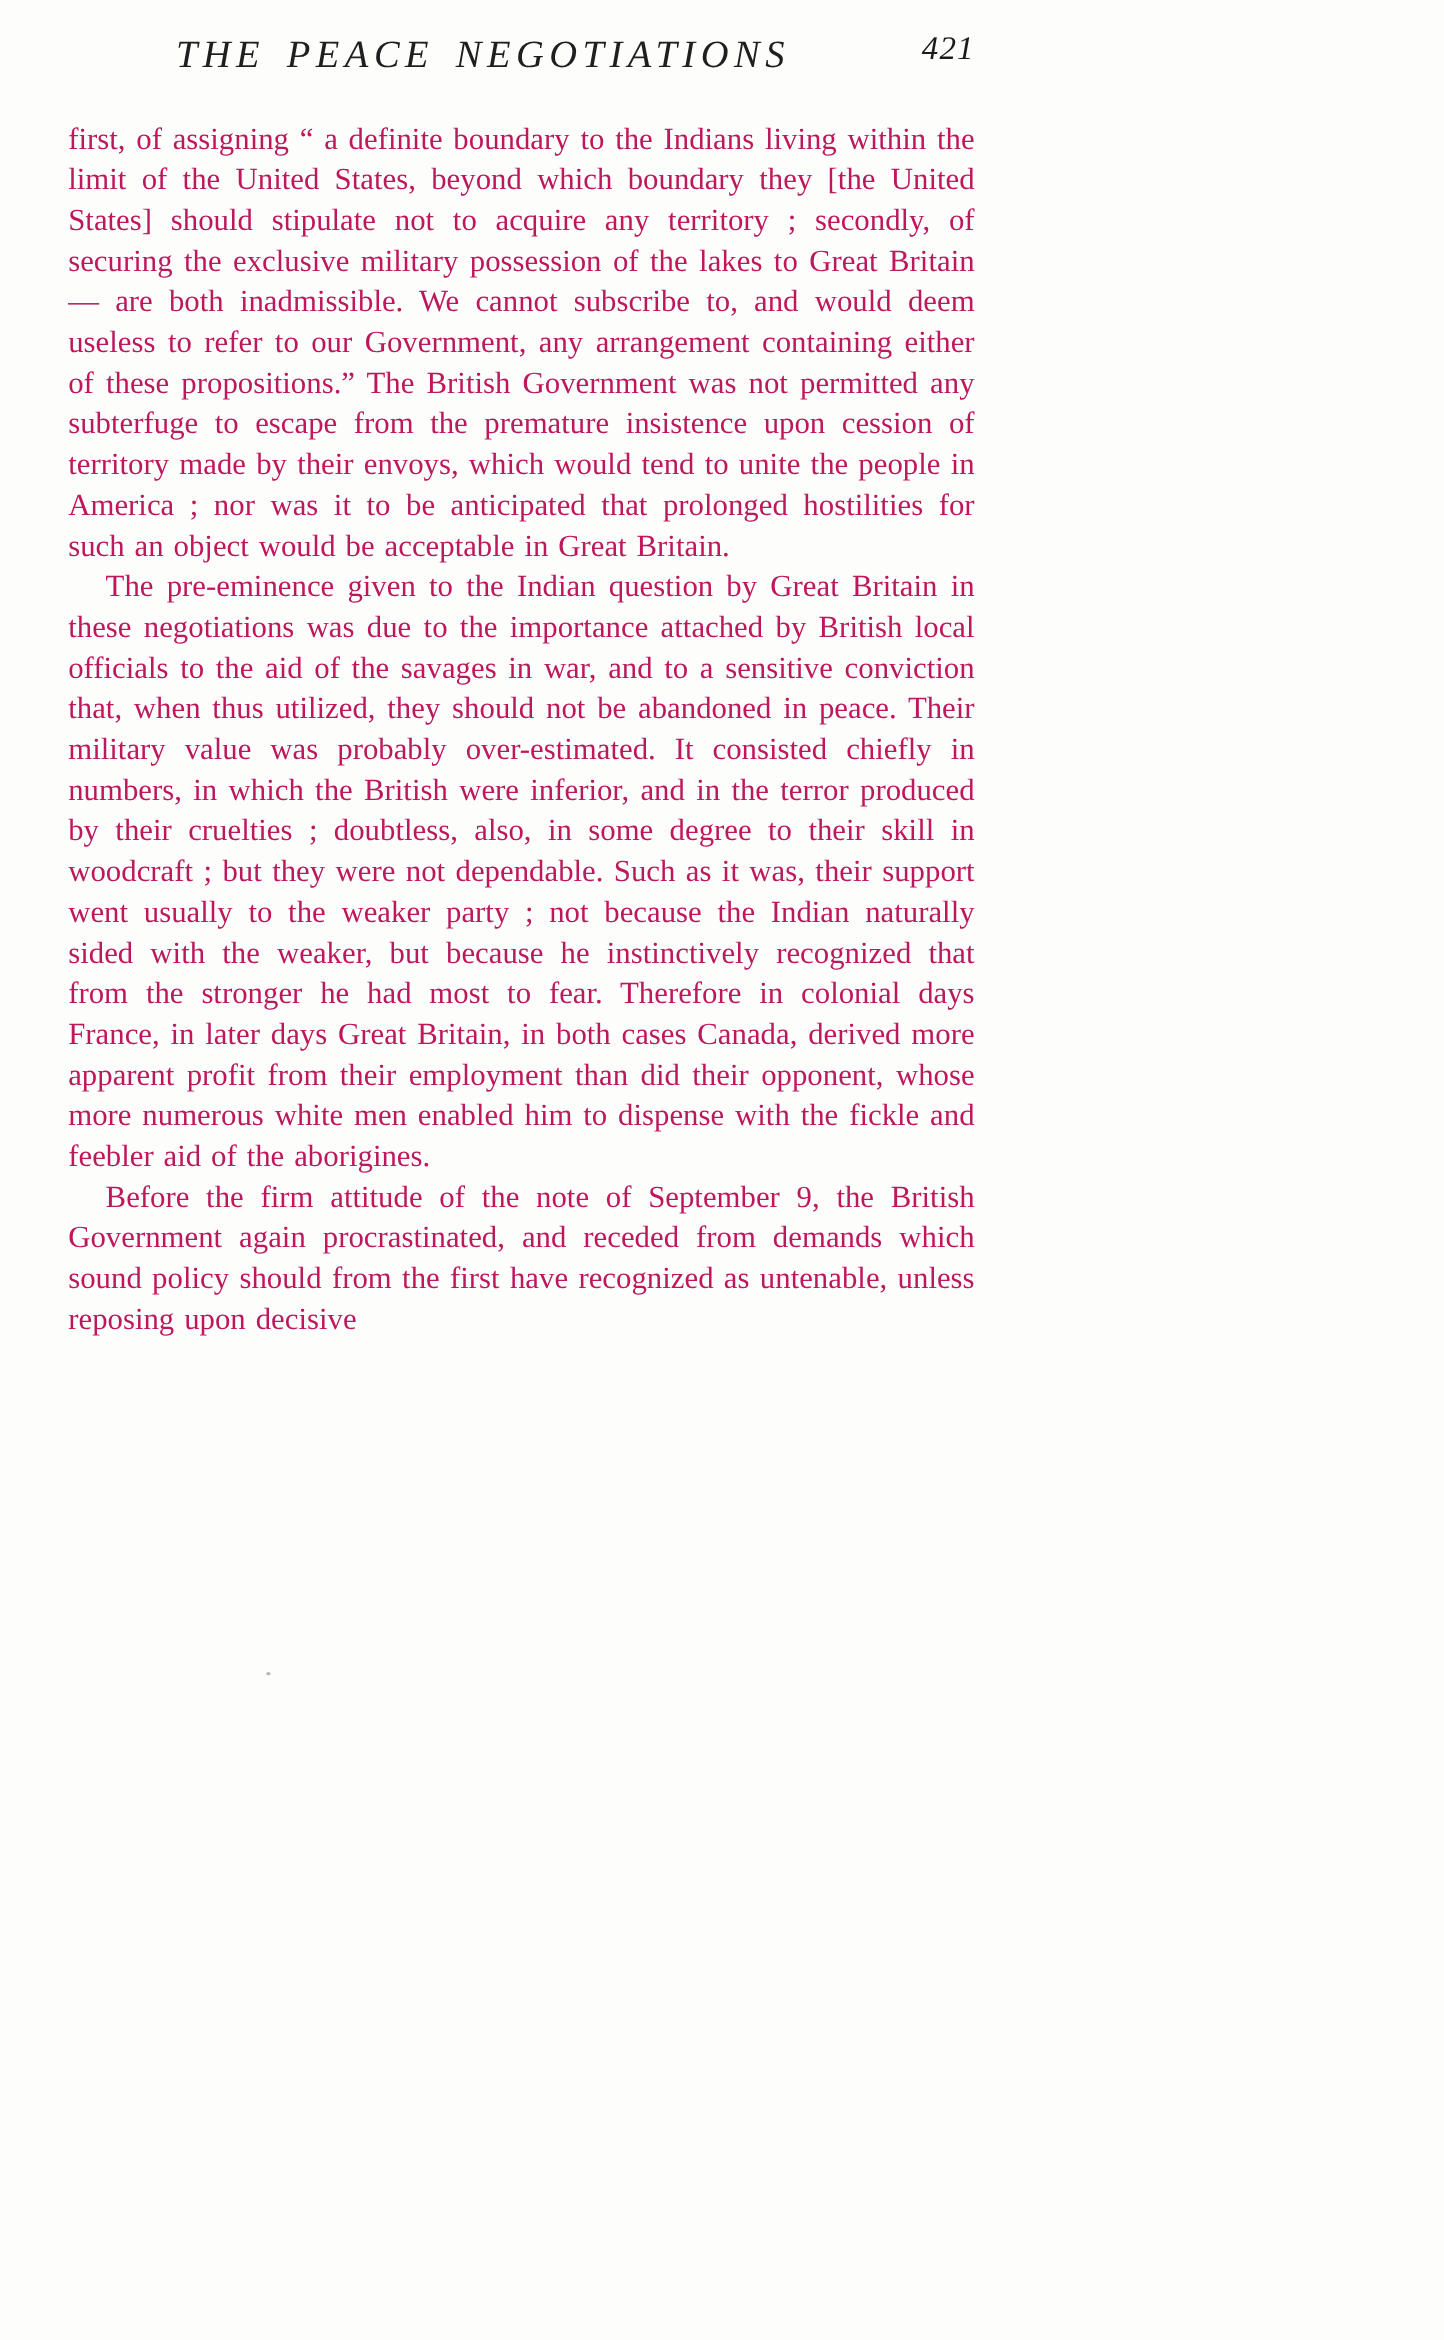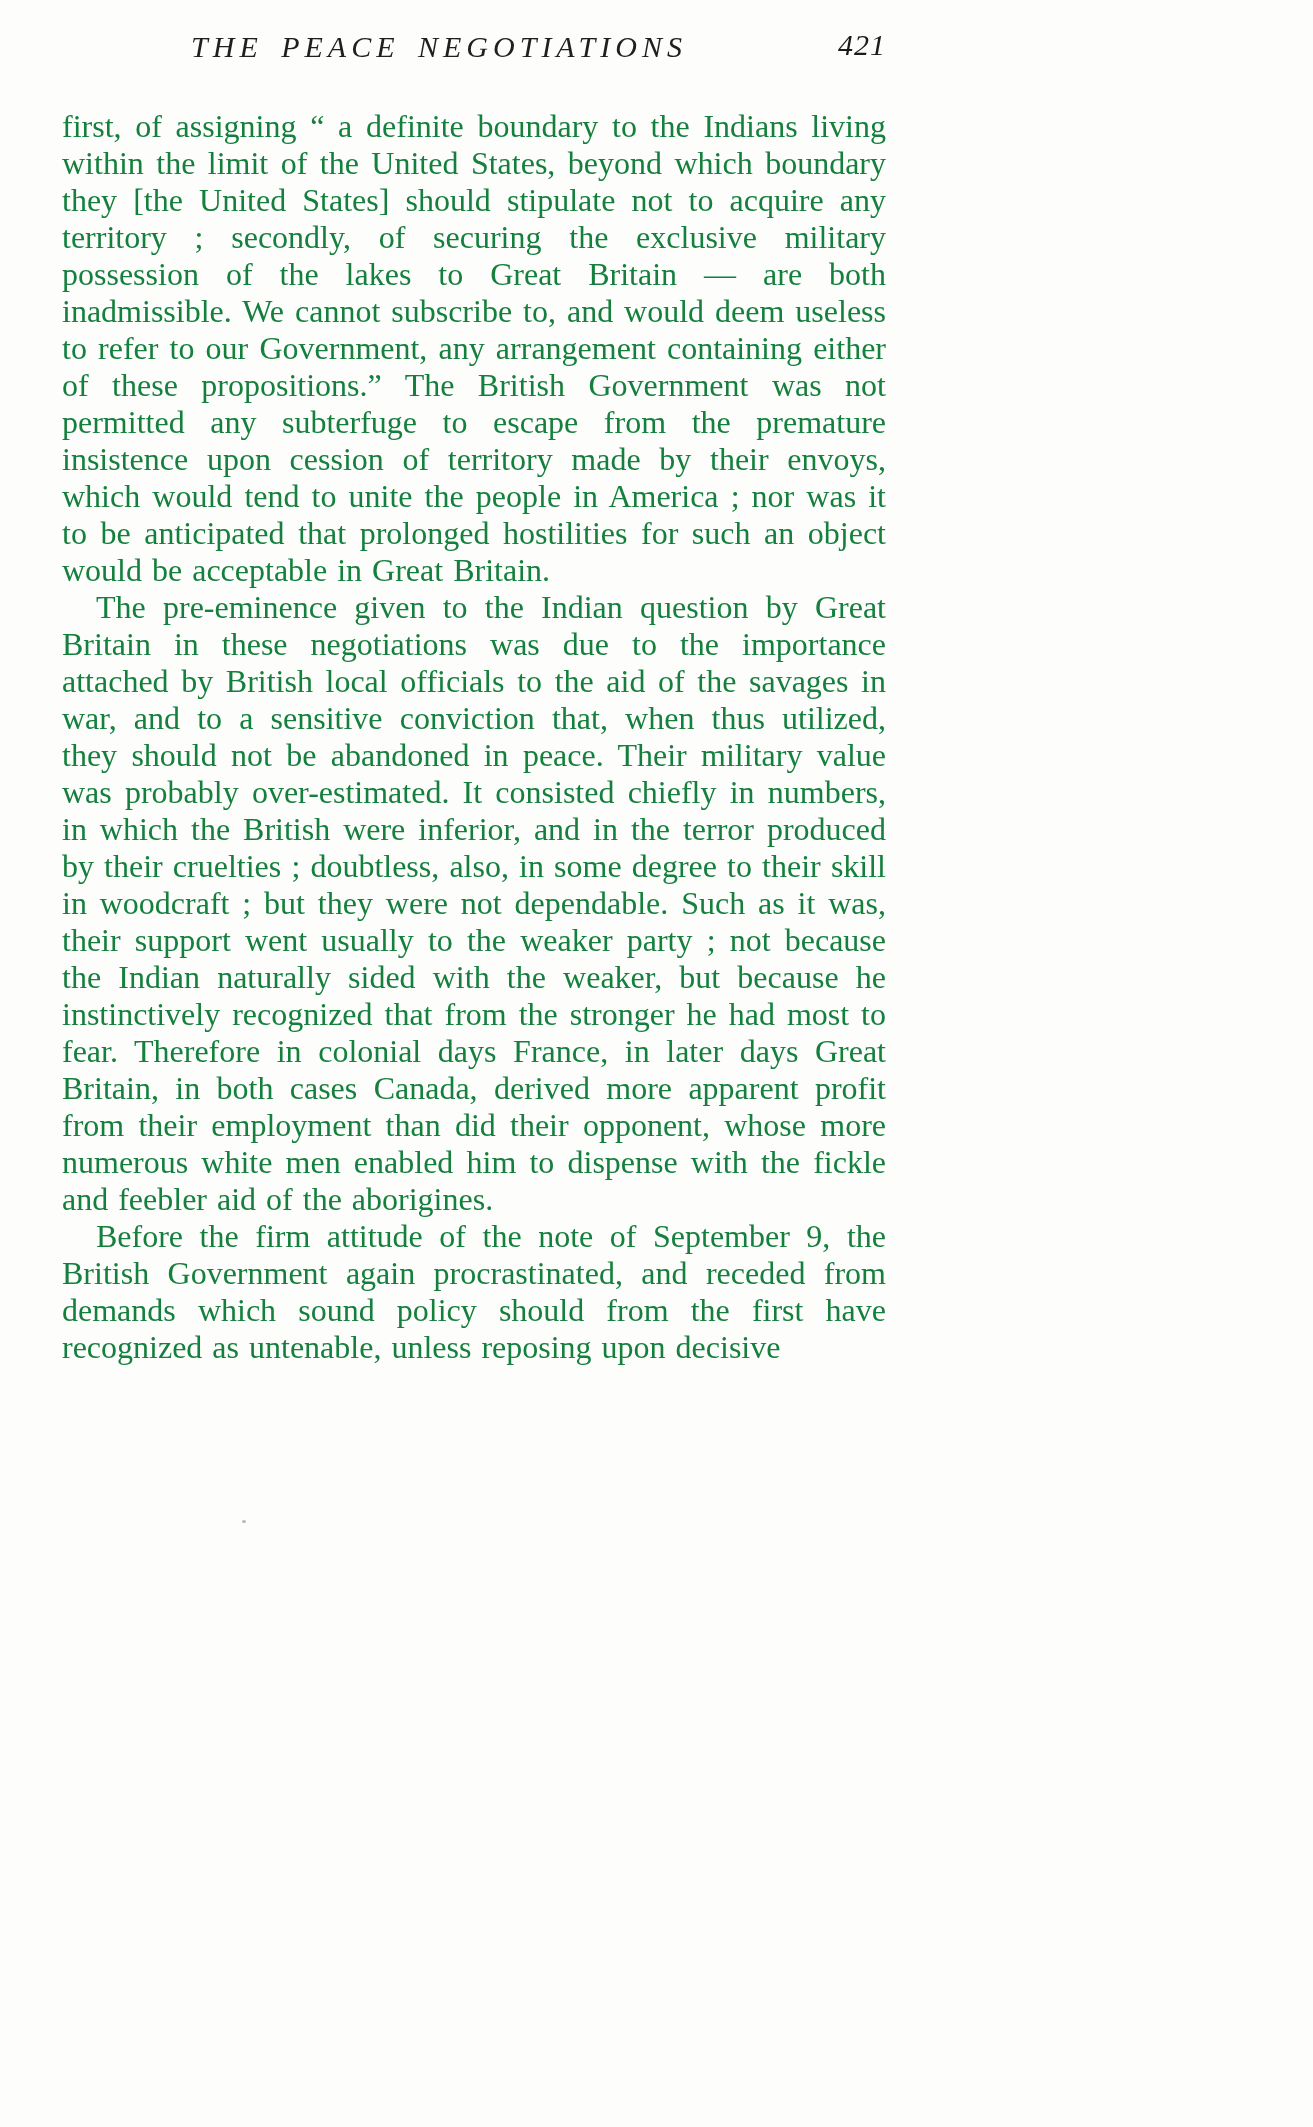--- a/index.html
+++ b/index.html
@@ -27,42 +27,42 @@
     position: relative;
     height: 46px;
     margin-bottom: 32px;
   }
   .running-head .head-title {
     position: absolute;
     left: 0;
     right: 70px;
     text-align: center;
     font-style: italic;
-    font-size: 30px;
+    font-size: 35px;
     letter-spacing: 5px;
     word-spacing: 6px;
     white-space: nowrap;
     color: #1f1f1f;
   }
   .running-head .head-pageno {
     position: absolute;
     right: 0;
     top: -2px;
     font-size: 30px;
     letter-spacing: 1px;
     color: #1b1b1b;
     font-style: italic;
   }
   .body-text p {
     margin: 0;
-    font-size: 32px;
+    font-size: 28px;
     line-height: 37px;
     text-align: justify;
     word-spacing: 2px;
-    color: #15803d;
+    color: #be185d;
   }
   .body-text p.indent {
     text-indent: 34px;
   }
   .scan-speck {
     position: absolute;
     left: 242px;
     top: 1520px;
     width: 4px;
     height: 3px;

